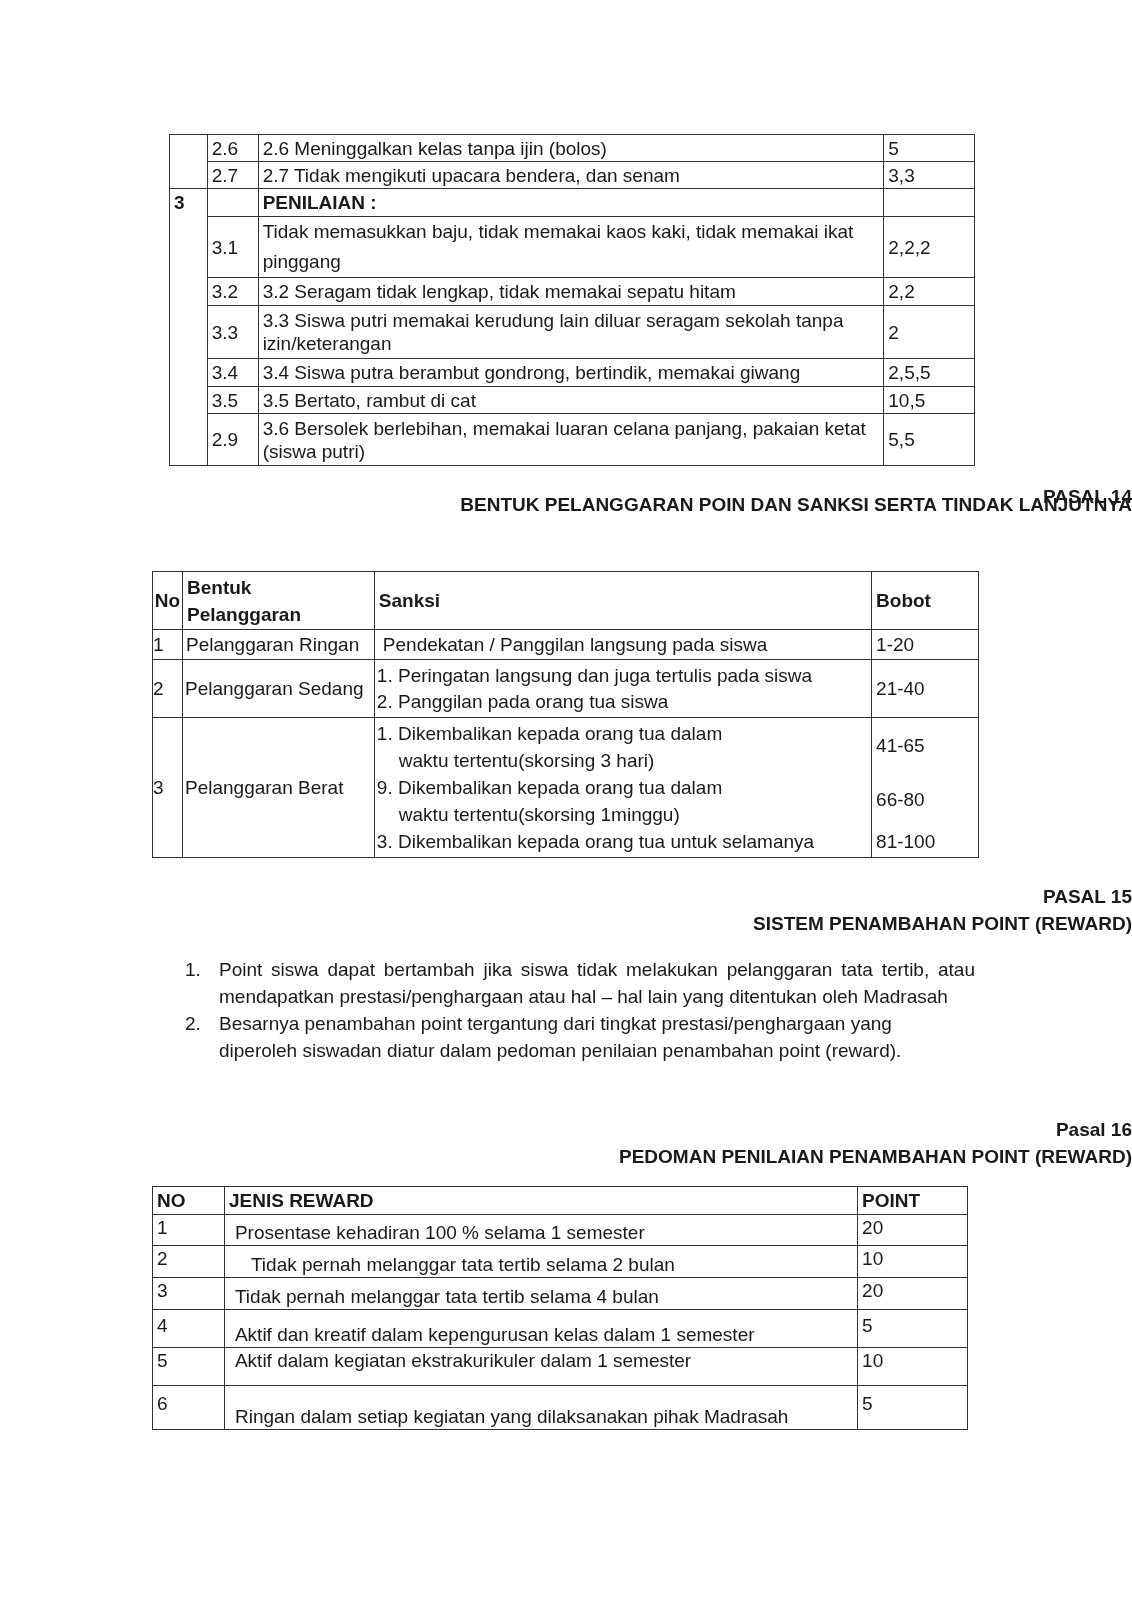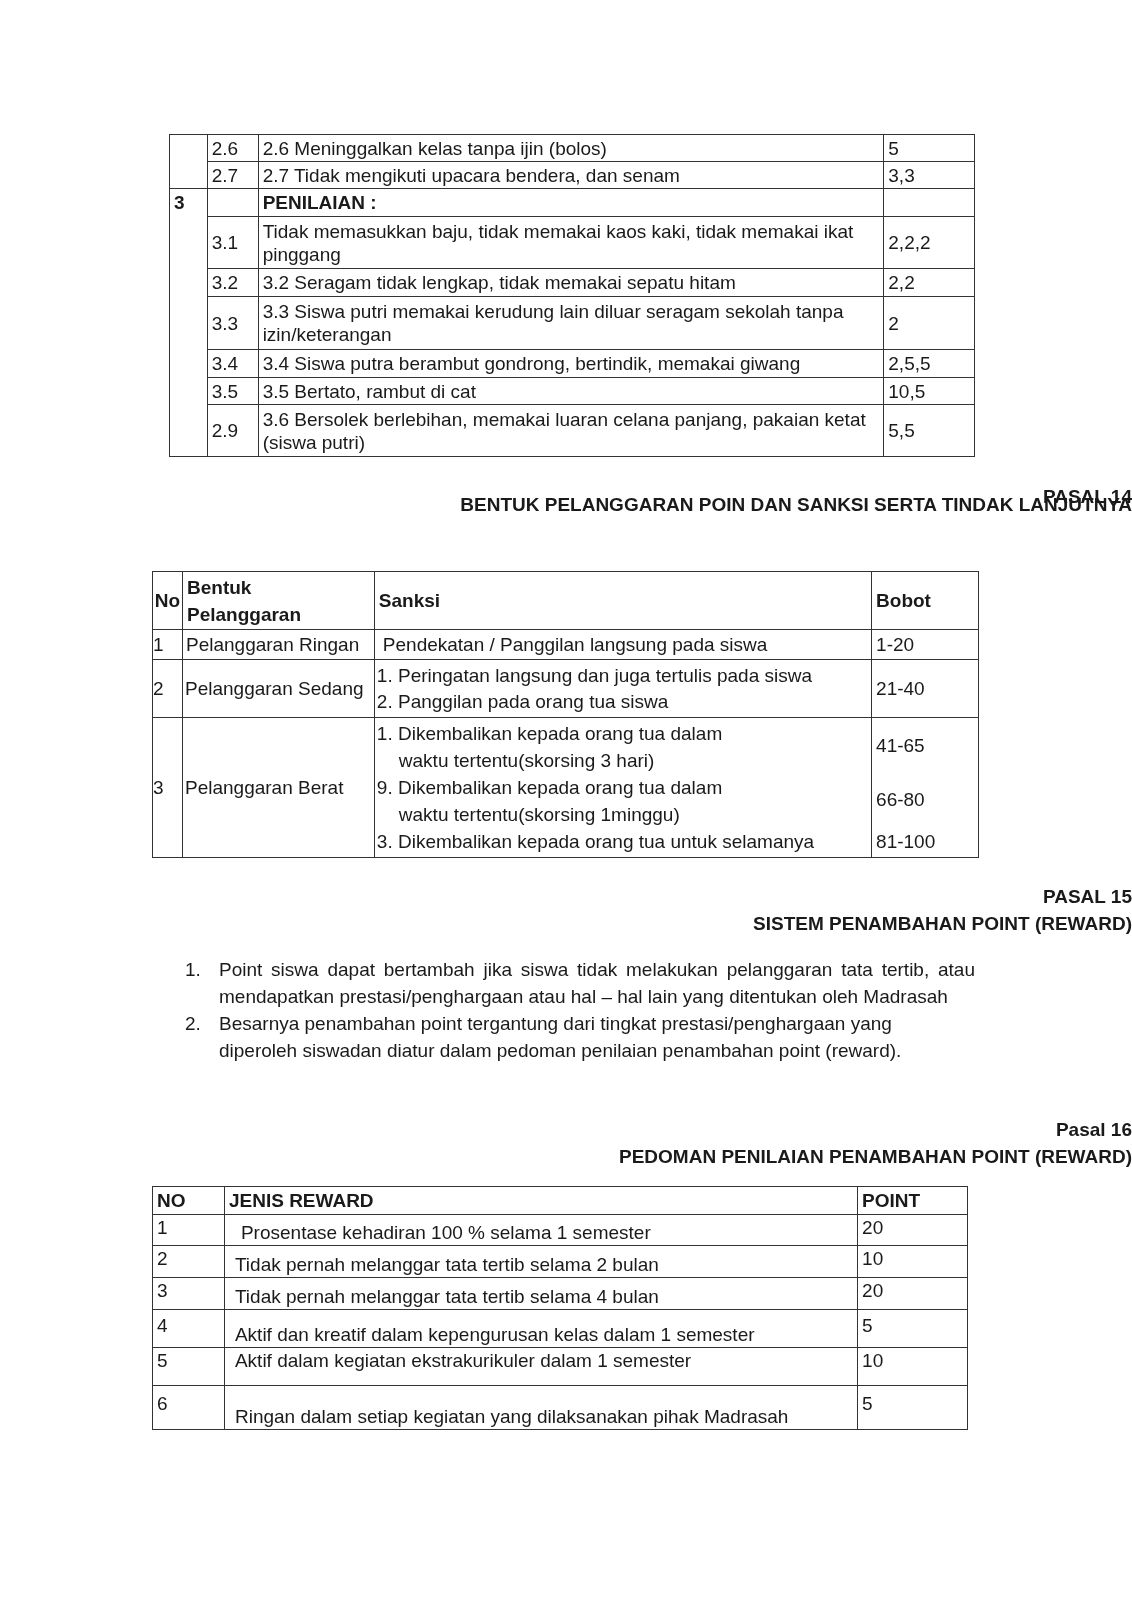--- a/index.html
+++ b/index.html
@@ -36,21 +36,21 @@
     <td class="c">3,3</td>
   </tr>
   <tr style="height:28px">
     <td rowspan="7" class="c b" style="vertical-align:top;padding-top:1px">3</td>
     <td></td>
     <td class="b">PENILAIAN :</td>
     <td></td>
   </tr>
   <tr style="height:52px">
     <td class="c">3.1</td>
-    <td style="line-height:23px">Tidak memasukkan baju, tidak memakai kaos kaki, tidak memakai ikat pinggang</td>
+    <td style="line-height:30px">Tidak memasukkan baju, tidak memakai kaos kaki, tidak memakai ikat pinggang</td>
     <td class="c">2,2,2</td>
   </tr>
   <tr style="height:28px">
     <td class="c">3.2</td>
     <td>3.2 Seragam tidak lengkap, tidak memakai sepatu hitam</td>
     <td class="c">2,2</td>
   </tr>
   <tr style="height:53px">
     <td class="c">3.3</td>
     <td style="line-height:23px">3.3 Siswa putri memakai kerudung lain diluar seragam sekolah tanpa izin/keterangan</td>
@@ -151,26 +151,26 @@
       <col style="width:110px">
     </colgroup>
   <tbody>
       <tr style="height:28px">
     <th class="c b">NO</th>
     <th class="c b">JENIS REWARD</th>
     <th class="c b">POINT</th>
   </tr>
   <tr style="height:31px">
     <td class="c" style="vertical-align:top">1</td>
-    <td style="padding-left:16px;vertical-align:bottom">Prosentase kehadiran 100 % selama 1 semester</td>
+    <td style="padding-left:10px;vertical-align:bottom">Prosentase kehadiran 100 % selama 1 semester</td>
     <td class="c" style="vertical-align:top">20</td>
   </tr>
   <tr style="height:32px">
     <td class="c" style="vertical-align:top">2</td>
-    <td style="padding-left:10px;vertical-align:bottom">Tidak pernah melanggar tata tertib selama 2 bulan</td>
+    <td style="padding-left:26px;vertical-align:bottom">Tidak pernah melanggar tata tertib selama 2 bulan</td>
     <td class="c" style="vertical-align:top">10</td>
   </tr>
   <tr style="height:32px">
     <td class="c" style="vertical-align:top">3</td>
     <td style="padding-left:10px;vertical-align:bottom">Tidak pernah melanggar tata tertib selama 4 bulan</td>
     <td class="c" style="vertical-align:top">20</td>
   </tr>
   <tr style="height:38px">
     <td class="c" style="vertical-align:top;padding-top:3px">4</td>
     <td style="padding-left:10px;vertical-align:bottom">Aktif dan kreatif dalam kepengurusan kelas dalam 1 semester</td>

